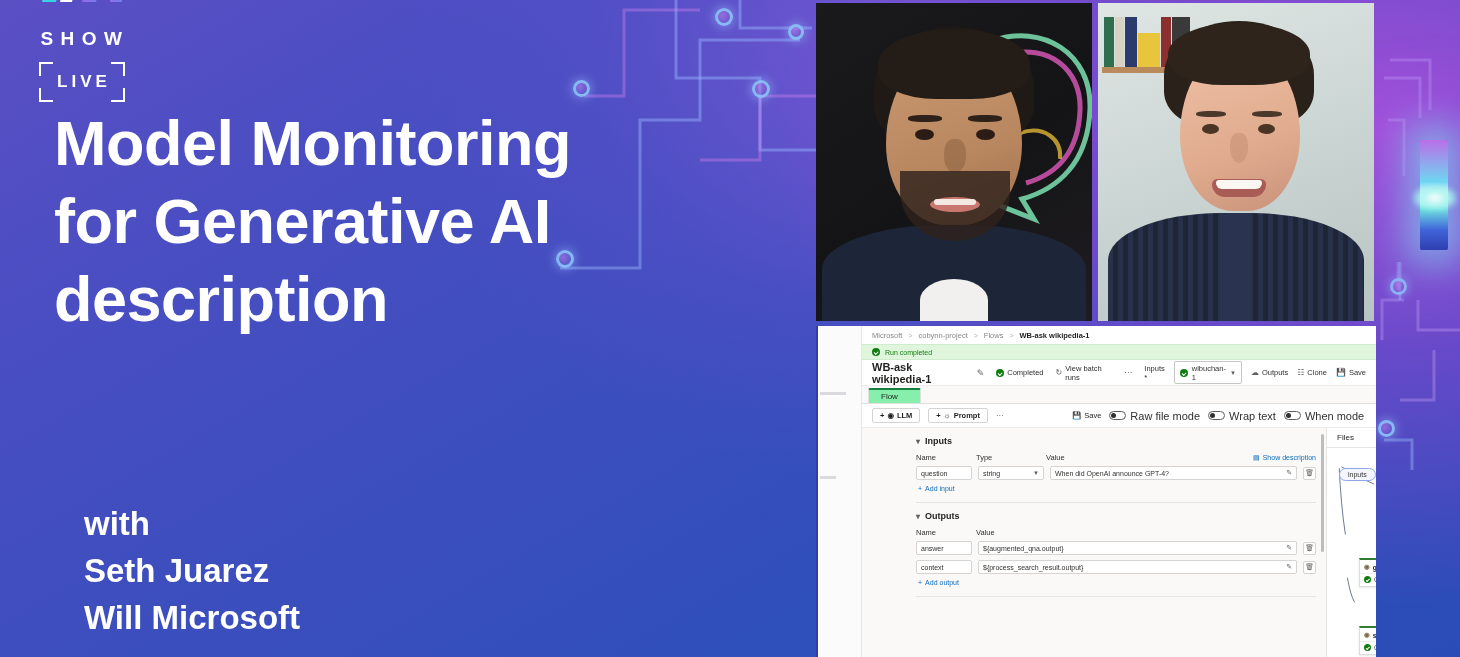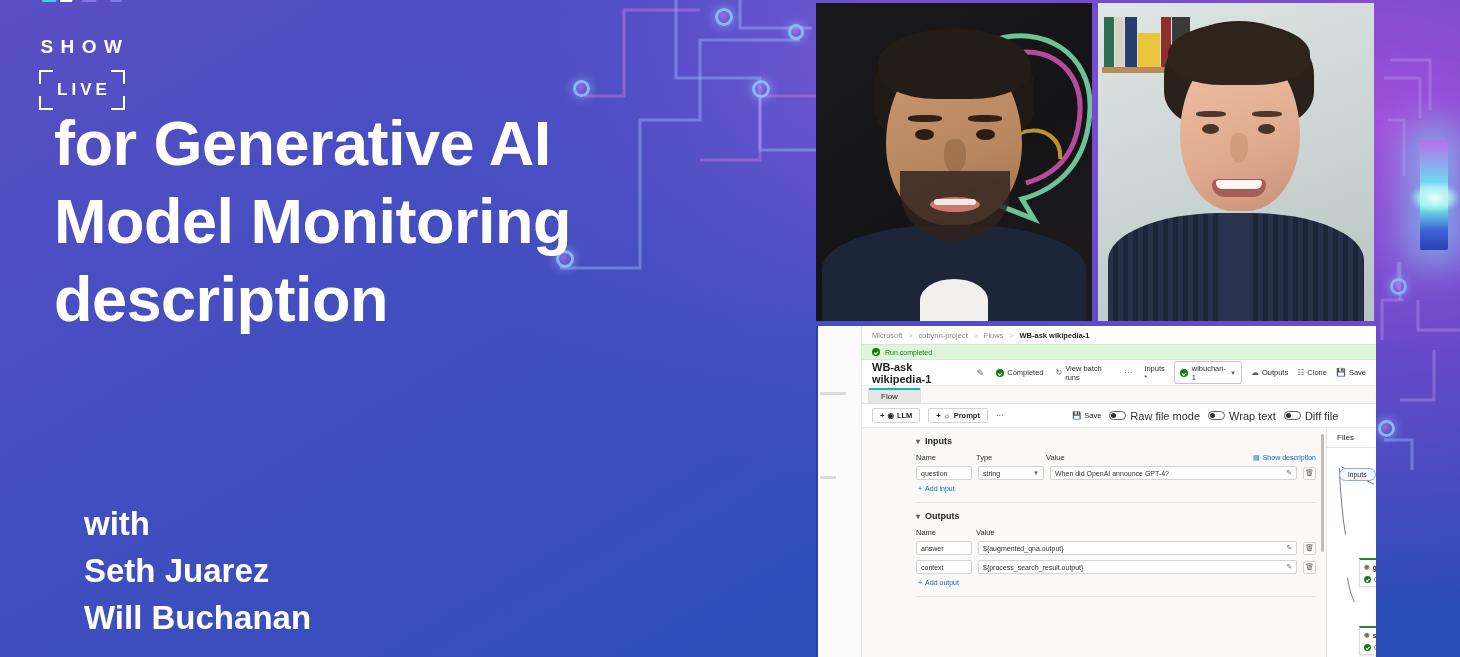--- a/index.html
+++ b/index.html
@@ -38,21 +38,21 @@
     background: radial-gradient(circle at 35% 35%, rgba(190,130,235,0.6), rgba(70,90,200,0.25));
     box-shadow: 0 0 10px 2px rgba(150,190,255,0.45);
   }
 
   
   .brand { position: absolute; left: 22px; top: -14px; width: 120px; }
   .brand .ai-mark { height: 40px; display: flex; align-items: flex-end; justify-content: center; gap: 3px; }
   .brand .ai-mark svg { display: block; }
   .brand .show {
     color: #ffffff; font-size: 19px; font-weight: 700; letter-spacing: 7.5px;
-    text-align: center; margin-top: 10px; padding-left: 6px;
+    text-align: center; margin-top: 2px; padding-left: 6px;
   }
   .live-box {
     position: relative; margin: 12px auto 0; width: 86px; height: 40px; text-decoration: underline;
   }
   .live-box .lbl {
     position: absolute; inset: 0; display: flex; align-items: center; justify-content: center;
     color: #fff; font-size: 17px; font-weight: 700; letter-spacing: 4px; padding-left: 4px;
   }
   .corner { position: absolute; width: 14px; height: 14px; border: 2.5px solid #fff; }
   .c-tl { top: 0; left: 0; border-right: none; border-bottom: none; }
@@ -128,22 +128,22 @@
   .ok-dot { width: 8px; height: 8px; border-radius: 50%; background: #107c10; position: relative; flex: none; }
   .ok-dot::after { content: ""; position: absolute; left: 2px; top: 3.4px; width: 3px; height: 1.6px; border-left: 1.2px solid #fff; border-bottom: 1.2px solid #fff; transform: rotate(-45deg); }
   .cmd-right { margin-left: auto; display: flex; align-items: center; gap: 9px; }
   .rt-pill {
     display: flex; align-items: center; gap: 4px; padding: 1.5px 5px;
     border: 1px solid #c8c6c4; border-radius: 2px; background: #fff; font-size: 7.5px; color: #323130;
   }
 
   .tabstrip { height: 18px; display: flex; align-items: flex-end; padding-left: 6px; background: #faf9f8; border-bottom: 1px solid #e1dfdd; }
   .tab-active {
-    padding: 2px 22px 2px 12px; font-size: 8px; color: #201f1e; background: #e5e5e5;
-    border: 1px solid #e1dfdd; border-bottom: none; border-top: 2px solid #14b8a6; border-radius: 2px 2px 0 0;
+    padding: 2px 22px 2px 12px; font-size: 8px; color: #201f1e; background: #86efac;
+    border: 1px solid #e1dfdd; border-bottom: none; border-top: 2px solid #15803d; border-radius: 2px 2px 0 0;
   }
 
   .toolrow { height: 24px; display: flex; align-items: center; gap: 8px; padding: 0 10px; background: #fff; border-bottom: 1px solid #edebe9; }
   .tbtn { display: flex; align-items: center; gap: 3px; padding: 2px 7px; border: 1px solid #d6d4d2; border-radius: 2px; font-size: 7.5px; color: #201f1e; font-weight: 700; background: #fff; }
   .tplain { display: flex; align-items: center; gap: 3px; font-size: 7.5px; color: #201f1e; }
   .tgl { display: flex; align-items: center; gap: 4px; }
   .tgl .sw { width: 17px; height: 9px; border-radius: 5px; border: 1px solid #605e5c; background: #fff; position: relative; }
   .tgl .sw::after { content: ""; position: absolute; left: 1px; top: 1px; width: 5px; height: 5px; border-radius: 50%; background: #323130; }
   .tgl span { font-size: 11px; color: #323130; }
 
@@ -245,29 +245,29 @@
     <div class="live-box">
       <span class="corner c-tl"></span>
       <span class="corner c-tr"></span>
       <span class="corner c-bl"></span>
       <span class="corner c-br"></span>
       <span class="lbl">LIVE</span>
     </div>
   </div>
 
   <div class="title">
+    <span>Model Monitoring</span>
     <span>for Generative AI</span>
-    <span>Model Monitoring</span>
     <span>description</span>
   </div>
 
   <div class="with-block">
     <span>with</span>
     <span>Seth Juarez</span>
-    <span>Will Buchanan</span>
+    <span>Will Microsoft</span>
   </div>
 
   <div class="tile tile-left">
     <div class="v-bg vl-bg"></div>
     <svg class="neon" viewBox="0 0 150 230" aria-hidden="true">
       <path d="M30 28 C80 10 130 40 128 96 C126 150 96 176 60 186 L72 206 L36 192" fill="none" stroke="#7fe6b5" stroke-width="5" opacity="0.9"></path>
       <path d="M44 42 C86 30 120 56 118 98 C116 142 92 162 64 170" fill="none" stroke="#e45bc0" stroke-width="5" opacity="0.85"></path>
       <path d="M58 120 C82 112 100 126 98 146" fill="none" stroke="#f0c33a" stroke-width="4" opacity="0.8"></path>
     </svg>
     <div class="person">
@@ -398,21 +398,21 @@
         <span class="tgl">
           <span class="sw"></span>
           <span>Raw file mode</span>
         </span>
         <span class="tgl">
           <span class="sw"></span>
           <span>Wrap text</span>
         </span>
         <span class="tgl">
           <span class="sw"></span>
-          <span>Diff file</span>
+          <span>When mode</span>
         </span>
       </div>
 
       <div class="panes">
 
         <div class="editor">
           <span class="vscroll"></span>
 
           <div class="sec-head">
             <span class="chev">▾</span>

